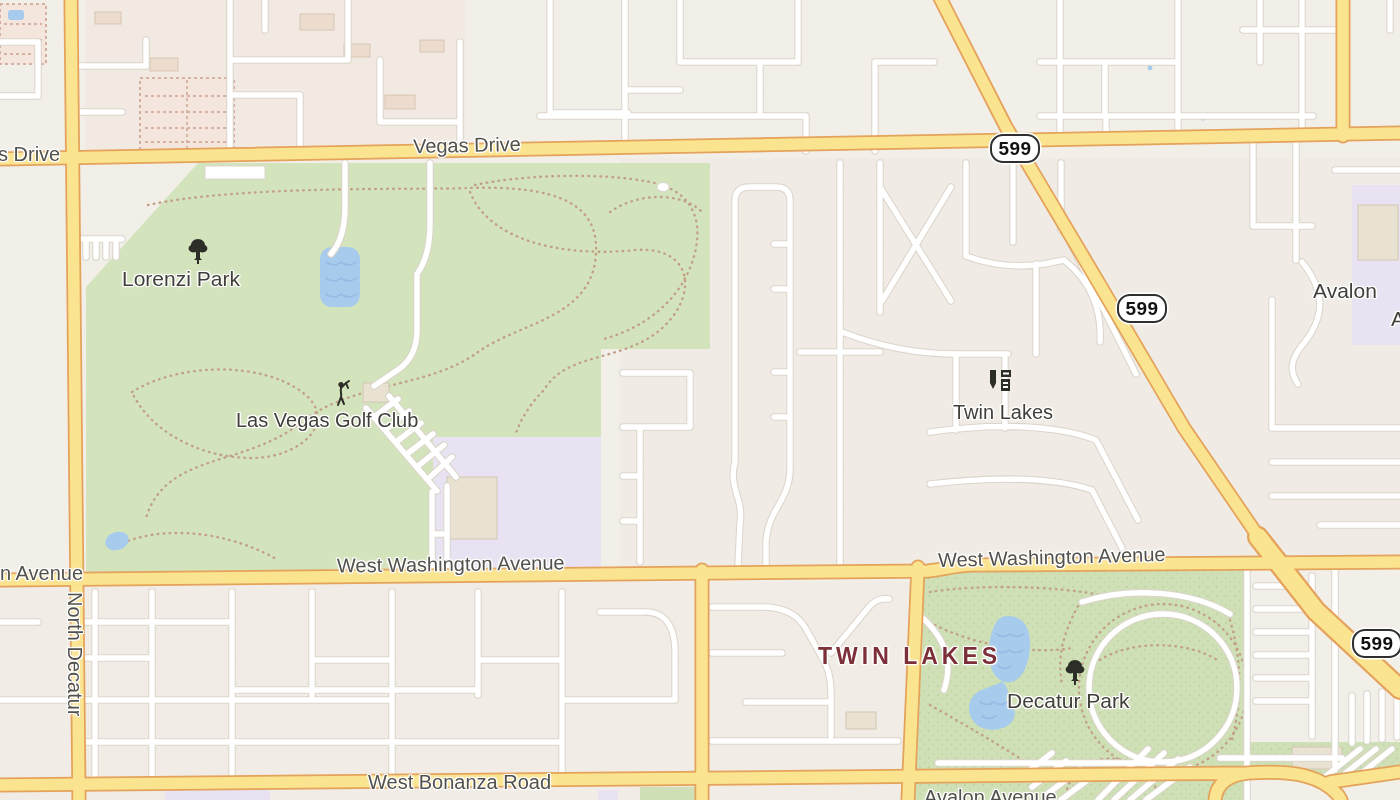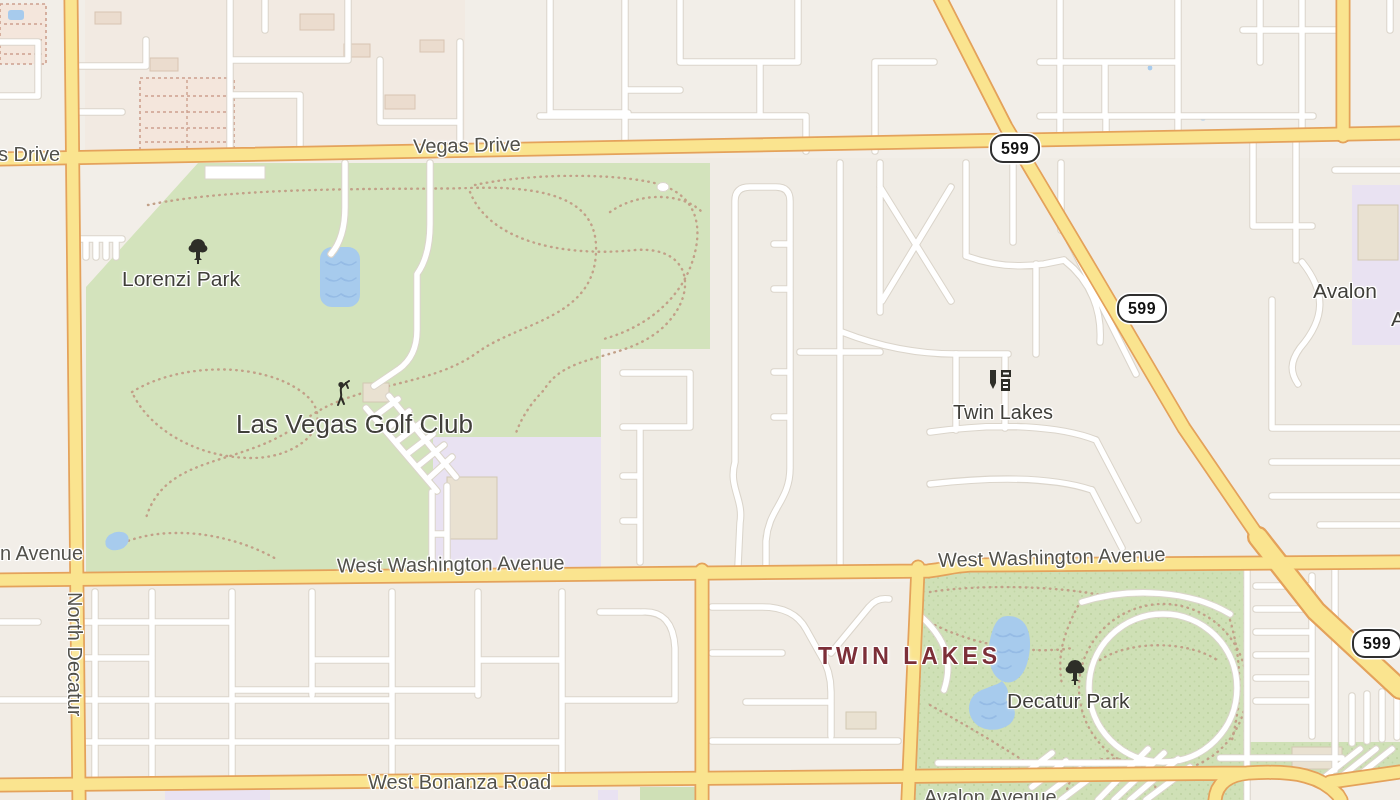--- a/index.html
+++ b/index.html
@@ -20,26 +20,26 @@
   .bldg{fill:#E9E1D1;stroke:#D2C7B2;stroke-width:1;}
   .bldg2{fill:#EBDCCE;stroke:#D8C4B2;stroke-width:1;}
   .wave{fill:none;stroke:#8FB6E2;stroke-width:1.6;opacity:.75;stroke-linecap:round;}
 
   
   .lbl{position:absolute;white-space:nowrap;color:#52514B;
        text-shadow:0 1px 0 #fff,0 -1px 0 #fff,1px 0 0 #fff,-1px 0 0 #fff,
                    1px 1px 0 #fff,-1px -1px 0 #fff,1px -1px 0 #fff,-1px 1px 0 #fff,0 0 4px #fff;
        font-size:20px;}
   .lbl.place{color:#403F3A;font-size:21px;}
-  .lbl.big{font-size:26px;}
+  .lbl.big{font-size:20px;}
   .lbl.center{text-align:center;}
   .lbl.hood{color:#7C2F38;font-weight:bold;font-size:23px;letter-spacing:4px;}
   .shield{position:absolute;width:46px;height:25px;background:#fff;border:2.5px solid #2F2F2F;
           border-radius:13px;display:flex;align-items:center;justify-content:center;
-          font-size:16px;font-weight:600;color:#111;letter-spacing:.5px;
+          font-size:19px;font-weight:600;color:#111;letter-spacing:.5px;
           box-shadow:0 0 0 1.5px #fff;}
   .icon{position:absolute;}
 </style>
 </head>
 <body>
 
 <div id="stage">
 
 <svg width="1400" height="800" viewBox="0 0 1400 800">
   <defs>
@@ -210,21 +210,21 @@
 <svg class="icon" style="left:1063px;top:659px" width="24" height="28" viewBox="0 0 24 28">
   <path fill="#2E2E28" d="M12,1 C16,1 19,4 19,7 C21,8 22,10 21,12 C20,14 17,15 14,14 L14,20 L16,22 L13,22 L13,26 L11,26 L11,22 L8,22 L10,20 L10,14 C7,15 4,14 3,12 C2,10 3,8 5,7 C5,4 8,1 12,1 Z"></path>
 </svg>
 
 <div class="shield" style="left:990px;top:134px">599</div>
 <div class="shield" style="left:1117px;top:294px">599</div>
 <div class="shield" style="left:1352px;top:629px">599</div>
 
 <div class="lbl" style="left:-2px;top:143px">s Drive</div>
 <div class="lbl" style="left:413px;top:134px;transform:rotate(-1.2deg)">Vegas Drive</div>
-<div class="lbl" style="left:0px;top:542px">n Avenue</div>
+<div class="lbl" style="left:0px;top:562px">n Avenue</div>
 <div class="lbl" style="left:337px;top:553px;transform:rotate(-0.8deg)">West Washington Avenue</div>
 <div class="lbl" style="left:938px;top:546px;transform:rotate(-1.5deg)">West Washington Avenue</div>
 <div class="lbl" style="left:86px;top:592px;transform:rotate(90deg);transform-origin:0 0">North Decatur</div>
 <div class="lbl" style="left:368px;top:771px">West Bonanza Road</div>
 <div class="lbl" style="left:924px;top:786px">Avalon Avenue</div>
 
 <div class="lbl place" style="left:122px;top:267px">Lorenzi Park</div>
 <div class="lbl place big" style="left:236px;top:409px">Las Vegas Golf Club</div>
 <div class="lbl place center" style="left:878px;top:398px;width:250px;font-size:20px;line-height:29px">
   <div>Twin Lakes</div>

